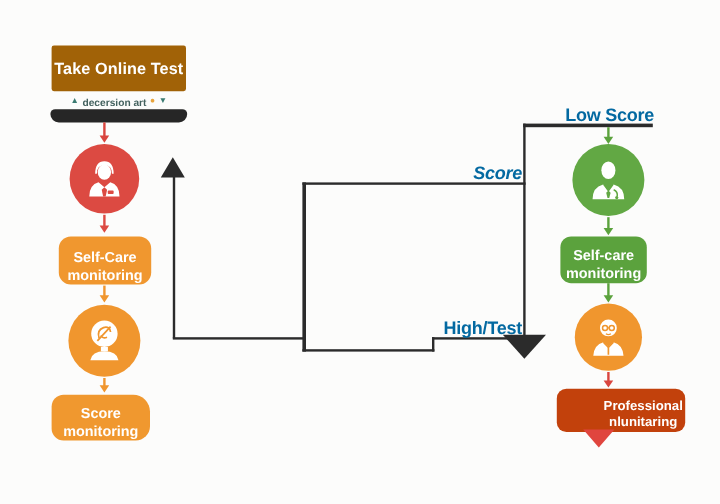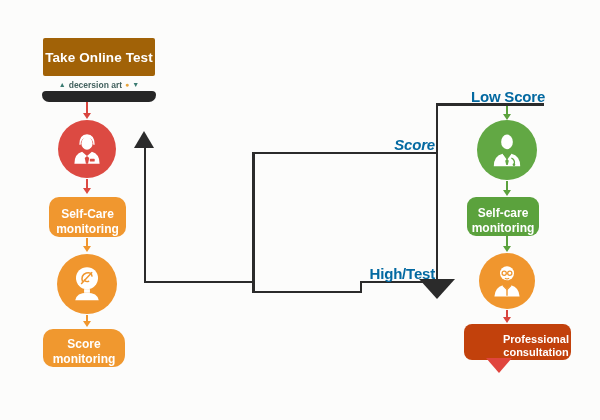--- a/index.html
+++ b/index.html
@@ -151,17 +151,17 @@
       <path d="M29 19 h2" stroke="#f0962e" stroke-width="1.5"></path>
       <path d="M27 26 q3 2 6 0" fill="none" stroke="#f0962e" stroke-width="1.5"></path>
       <path d="M12 52 Q13 39 24 36 L30 41 L36 36 Q47 39 48 52 Z" fill="#fff"></path>
       <path d="M24 36 L30 42 L36 36" fill="none" stroke="#f0962e" stroke-width="2"></path>
       <path d="M30 42 v9" stroke="#f0962e" stroke-width="2"></path>
     </svg>
   </div>
 
   <div class="node-box" style="left:464px;top:324px;width:70px;height:36px;background:#c2410c;border-radius:8px;font-size:11px;padding-left:37px;">
     <span style="font-size:11px;">Professional</span>
-    <span style="font-size:11px;">consultation</span>
+    <span style="font-size:11px;">nlunitaring</span>
   </div>
   <div class="tri" style="left:486px;top:358px;border-left:13px solid transparent;border-right:13px solid transparent;border-top:15px solid #e0453e;"></div>
 
 </div>
 
 </body></html>

